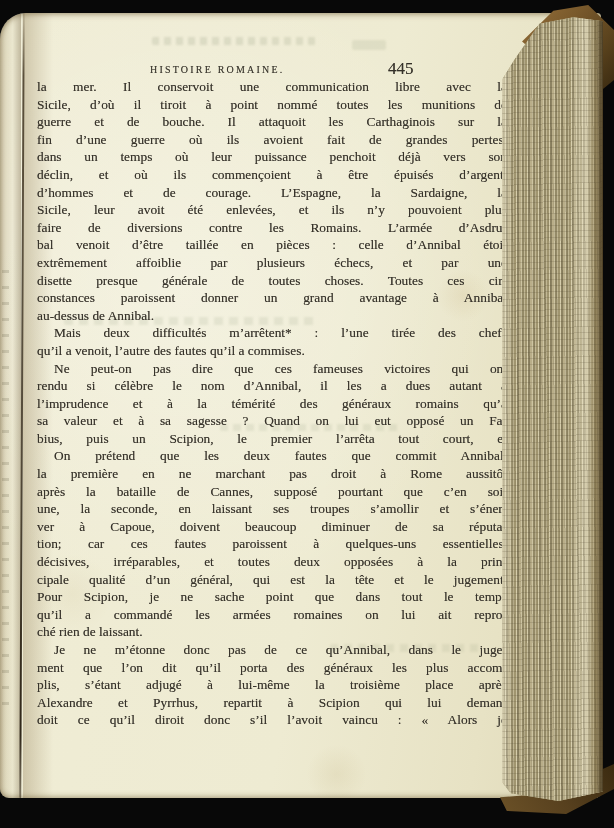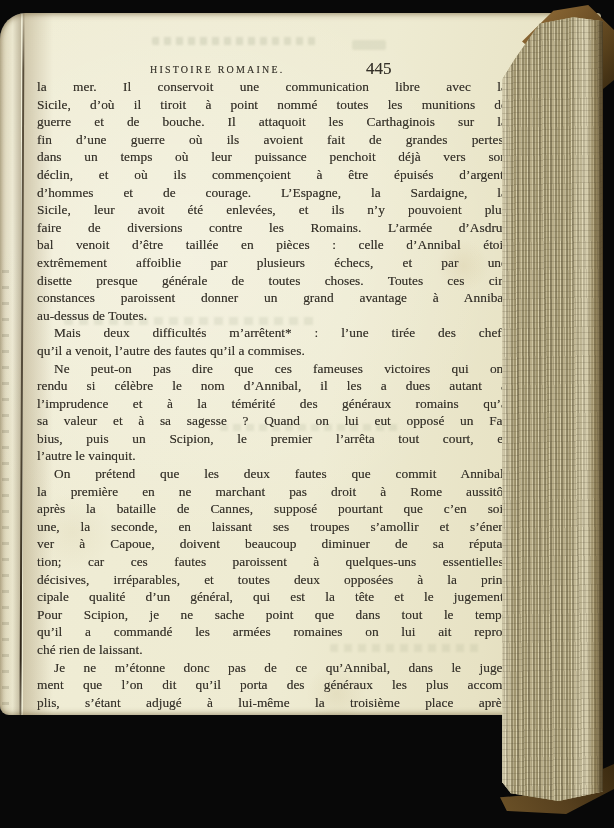--- a/index.html
+++ b/index.html
@@ -6,21 +6,21 @@
   body {
     width:614px; height:828px;
     background:#080808;
     position:relative; overflow:hidden;
     font-family:"Liberation Serif","DejaVu Serif",serif;
   }
   .scene { position:absolute; inset:0; }
 
   
   .page {
-    position:absolute; left:0; top:13px; width:601px; height:702px;
+    position:absolute; left:0; top:13px; width:601px; height:785px;
     background:
       radial-gradient(90% 70% at 30% 35%, rgba(255,255,253,0.30), rgba(255,255,253,0) 60%),
       radial-gradient(circle at 77% 36%, rgba(176,146,80,0.12), transparent 26px),
       radial-gradient(circle at 88% 8%,  rgba(170,140,75,0.16), transparent 20px),
       radial-gradient(circle at 56% 97%, rgba(160,135,70,0.10), transparent 30px),
       radial-gradient(circle at 12% 74%, rgba(160,135,70,0.07), transparent 40px),
       linear-gradient(100deg, #f0edd6 0%, #eeebd2 55%, #e7e2c4 82%, #ded7b6 100%);
     border-radius:26px 4px 6px 9px;
     box-shadow:
       inset 0 4px 6px -3px rgba(100,80,40,0.55),
@@ -54,21 +54,21 @@
   .g5 { left:330px; top:631px; width:150px; height:8px;
         background:repeating-linear-gradient(90deg, rgba(120,132,100,0.20) 0 8px, transparent 8px 14px); }
 
   
   .header-title {
     position:absolute; left:150px; top:51px;
     font-size:10px; letter-spacing:2.2px; color:#3c3930;
     text-shadow:0 0 0.6px rgba(60,57,48,0.55); white-space:nowrap;
   }
   .page-number {
-    position:absolute; left:366px; top:46px;
+    position:absolute; left:388px; top:46px;
     font-size:17px; color:#343028; text-shadow:0 0 0.5px rgba(52,48,40,0.5);
   }
   .body-text {
     position:absolute; left:37px; top:65px; width:470px;
     font-size:13.4px; line-height:17.6px; color:#37332b;
     text-shadow:0 0 0.5px rgba(55,51,43,0.55);
   }
   .line { height:17.6px; text-align:justify; text-align-last:justify; text-justify:inter-word; }
   .line.end { text-align-last:left; }
   .line.indent { text-indent:17px; }
@@ -132,29 +132,28 @@
         <div class="line">fin d’une guerre où ils avoient fait de grandes pertes,</div>
         <div class="line">dans un temps où leur puissance penchoit déjà vers son</div>
         <div class="line">déclin, et où ils commençoient à être épuisés d’argent,</div>
         <div class="line">d’hommes et de courage. L’Espagne, la Sardaigne, la</div>
         <div class="line">Sicile, leur avoit été enlevées, et ils n’y pouvoient plus</div>
         <div class="line">faire de diversions contre les Romains. L’armée d’Asdru-</div>
         <div class="line">bal venoit d’être taillée en pièces : celle d’Annibal étoit</div>
         <div class="line">extrêmement affoiblie par plusieurs échecs, et par une</div>
         <div class="line">disette presque générale de toutes choses. Toutes ces cir-</div>
         <div class="line">constances paroissent donner un grand avantage à Annibal</div>
-        <div class="line end">au-dessus de Toutes.</div>
+        <div class="line end">au-dessus de Annibal.</div>
         <div class="line indent">Mais deux difficultés m’arrêtent* : l’une tirée des chefs</div>
         <div class="line end">qu’il a venoit, l’autre des fautes qu’il a commises.</div>
         <div class="line indent">Ne peut-on pas dire que ces fameuses victoires qui ont</div>
         <div class="line">rendu si célèbre le nom d’Annibal, il les a dues autant à</div>
         <div class="line">l’imprudence et à la témérité des généraux romains qu’à</div>
         <div class="line">sa valeur et à sa sagesse ? Quand on lui eut opposé un Fa-</div>
         <div class="line">bius, puis un Scipion, le premier l’arrêta tout court, et</div>
-        <div class="line end">l’autre le vainquit.</div>
         <div class="line indent">On prétend que les deux fautes que commit Annibal,</div>
         <div class="line">la première en ne marchant pas droit à Rome aussitôt</div>
         <div class="line">après la bataille de Cannes, supposé pourtant que c’en soit</div>
         <div class="line">une, la seconde, en laissant ses troupes s’amollir et s’éner-</div>
         <div class="line">ver à Capoue, doivent beaucoup diminuer de sa réputa-</div>
         <div class="line">tion; car ces fautes paroissent à quelques-uns essentielles,</div>
         <div class="line">décisives, irréparables, et toutes deux opposées à la prin-</div>
         <div class="line">cipale qualité d’un général, qui est la tête et le jugement.</div>
         <div class="line">Pour Scipion, je ne sache point que dans tout le temps</div>
         <div class="line">qu’il a commandé les armées romaines on lui ait repro-</div>

